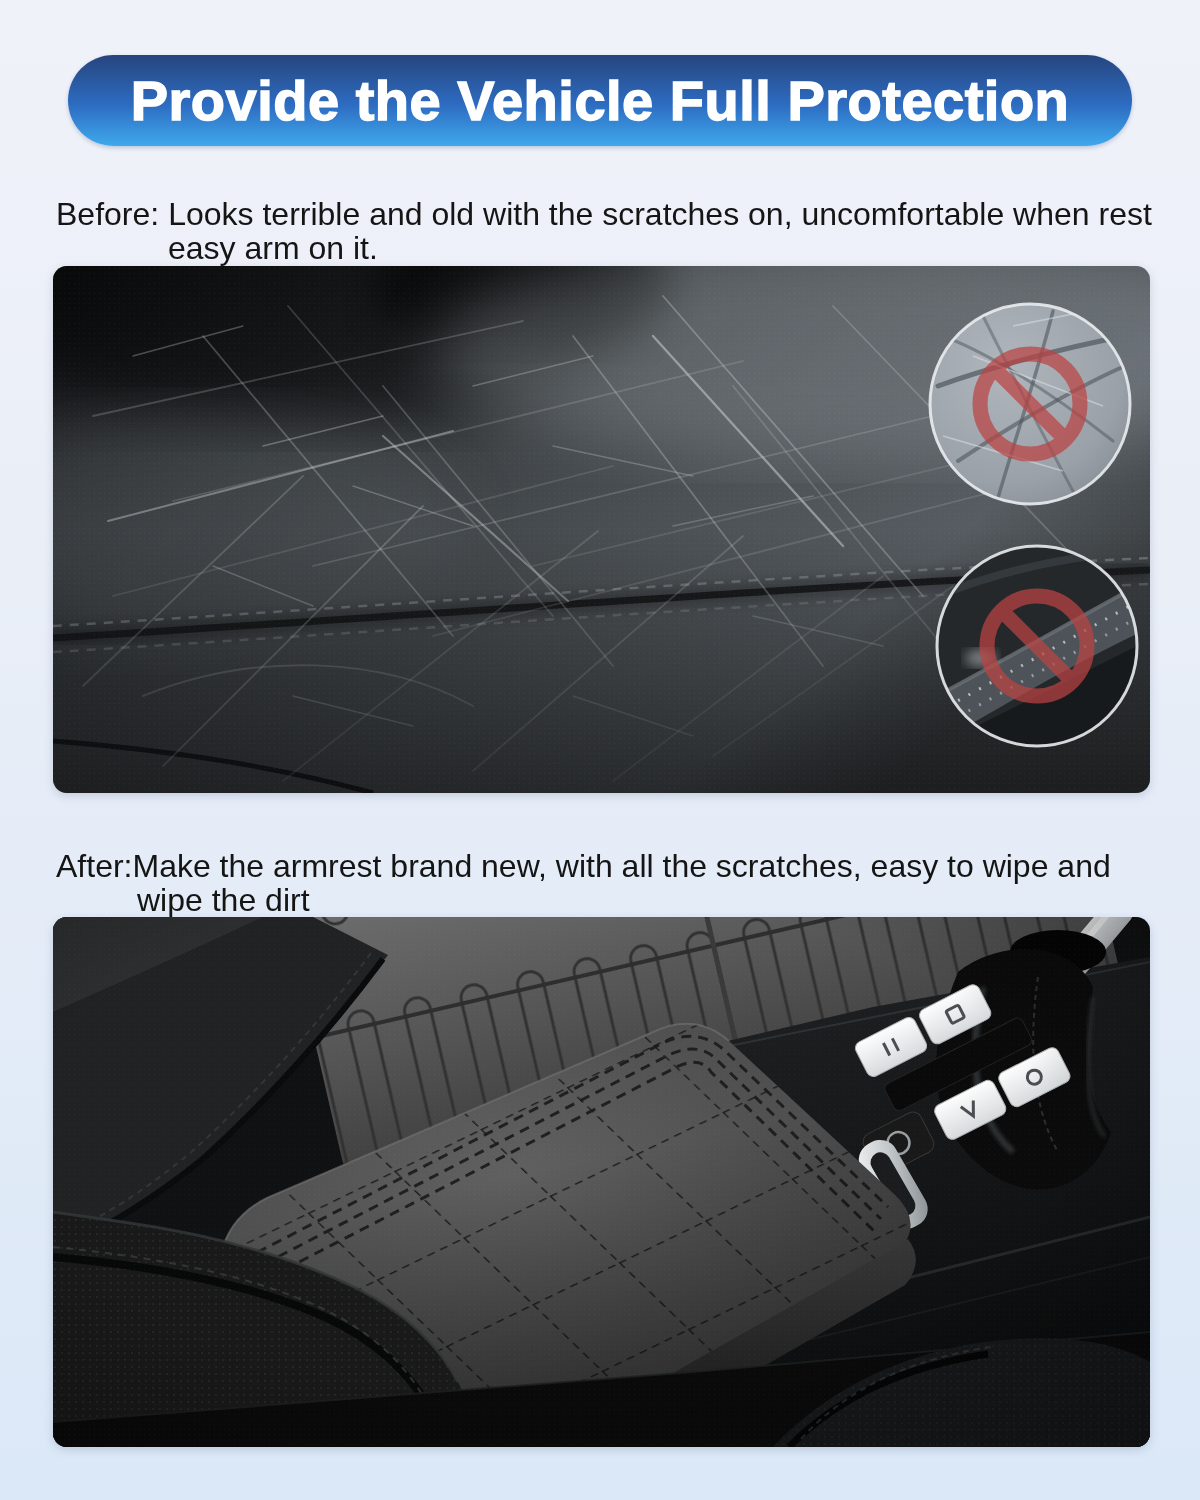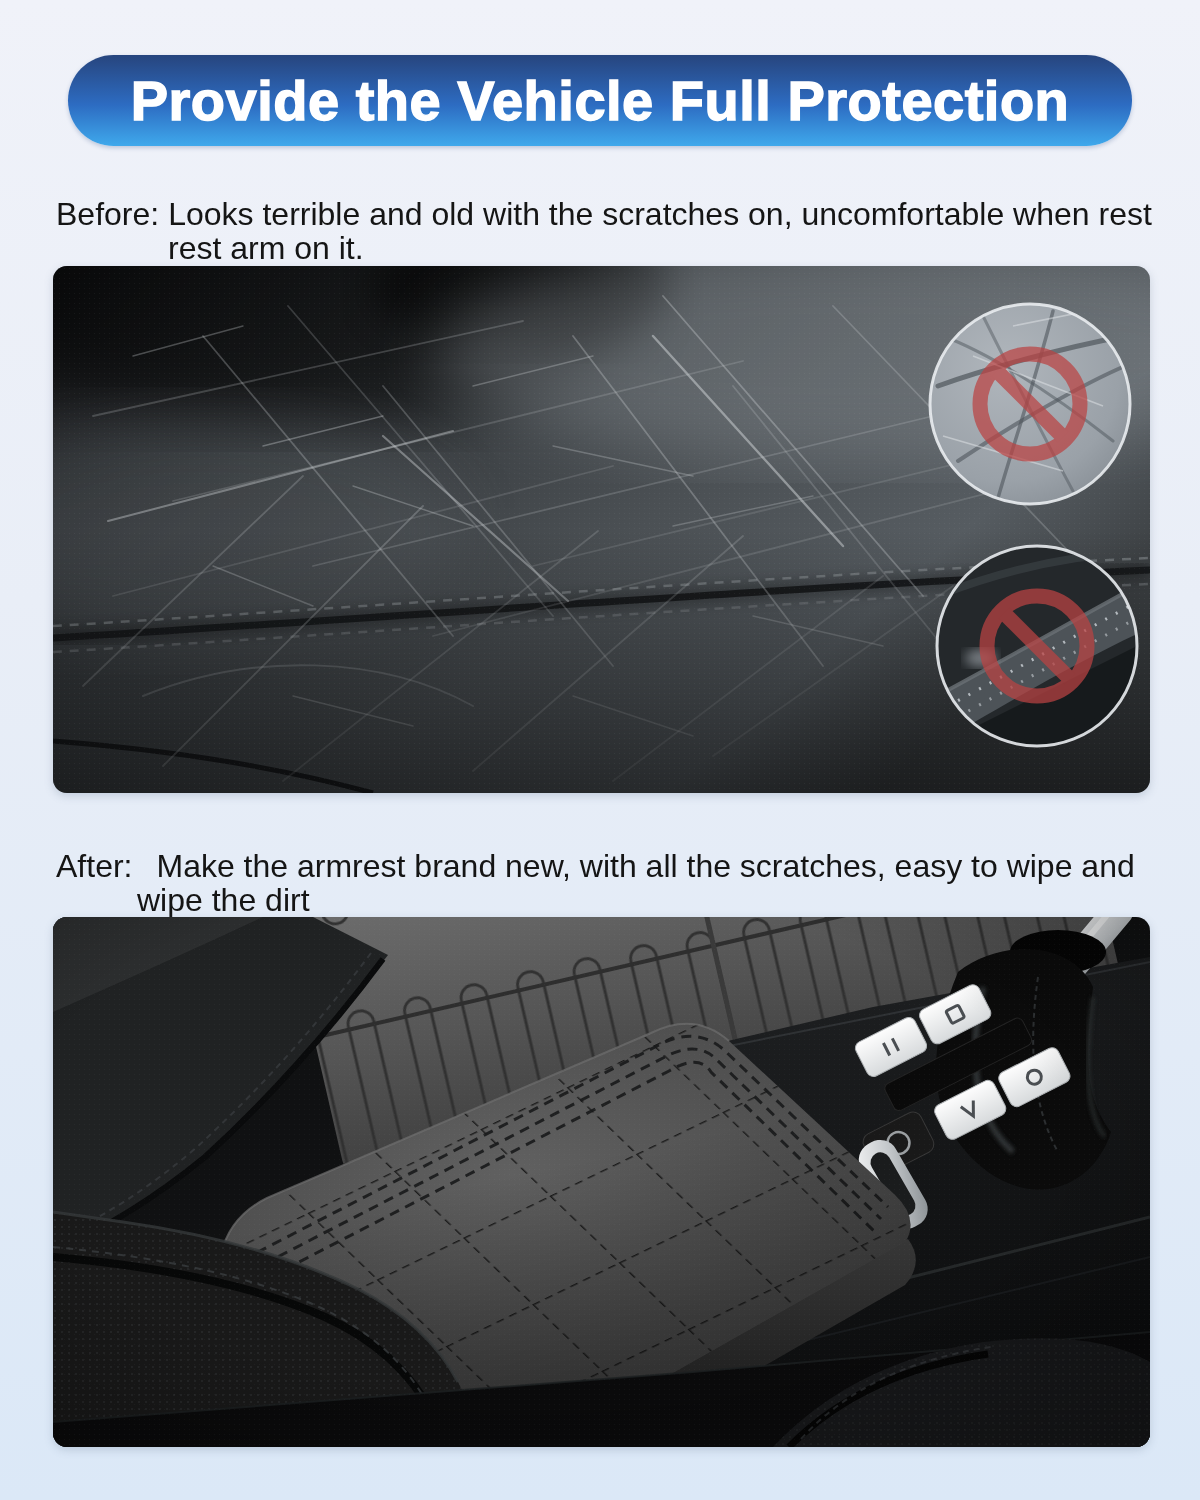--- a/index.html
+++ b/index.html
@@ -39,21 +39,21 @@
 </style>
 </head>
 <body>
 
 <div class="page">
 
   <div class="banner">
     <span class="banner-title">Provide the Vehicle Full Protection</span>
   </div>
 
-  <p class="caption before-cap"><span style="margin-right:9px;">Before:</span><span>Looks terrible and old with the scratches on, uncomfortable when rest</span><br><span>rest arm on it.</span></p>
+  <p class="caption before-cap"><span style="margin-right:9px;">Before:</span><span>Looks terrible and old with the scratches on, uncomfortable when rest</span><br><span>easy arm on it.</span></p>
 
   <figure class="photo before-photo">
     <svg width="1097" height="527" viewBox="0 0 1097 527">
       <defs>
         <linearGradient id="b-bg" x1="0" y1="0" x2="1" y2="0.55">
           <stop offset="0" stop-color="#141517"></stop>
             <stop offset="0.3" stop-color="#34383b"></stop>
           <stop offset="0.62" stop-color="#4b5054"></stop>
             <stop offset="0.85" stop-color="#565c61"></stop>
           <stop offset="1" stop-color="#3d4144"></stop>
@@ -176,21 +176,21 @@
         </g>
         <g opacity="0.72">
           <circle cx="984" cy="380" r="50" fill="none" stroke="#bb4343" stroke-width="15"></circle>
           <line x1="951" y1="347" x2="1017" y2="413" stroke="#bb4343" stroke-width="15"></line>
         </g>
         <circle cx="984" cy="380" r="100" fill="none" stroke="#e9ecef" stroke-width="3" opacity="0.9"></circle>
       </g>
     </svg>
   </figure>
 
-  <p class="caption after-cap"><span style="margin-right:24px;">After:</span><span>Make the armrest brand new, with all the scratches, easy to wipe and</span><br><span>wipe the dirt</span></p>
+  <p class="caption after-cap"><span style="margin-right:0;">After:</span><span>Make the armrest brand new, with all the scratches, easy to wipe and</span><br><span>wipe the dirt</span></p>
 
   <figure class="photo after-photo">
     <svg width="1097" height="530" viewBox="0 0 1097 530">
       <defs>
         <linearGradient id="a-cush" x1="0" y1="0" x2="0" y2="1">
           <stop offset="0" stop-color="#737373"></stop>
             <stop offset="0.6" stop-color="#555555"></stop>
             <stop offset="1" stop-color="#3e3e3e"></stop>
         </linearGradient>
         <linearGradient id="a-console" x1="0" y1="0" x2="0.4" y2="1">

